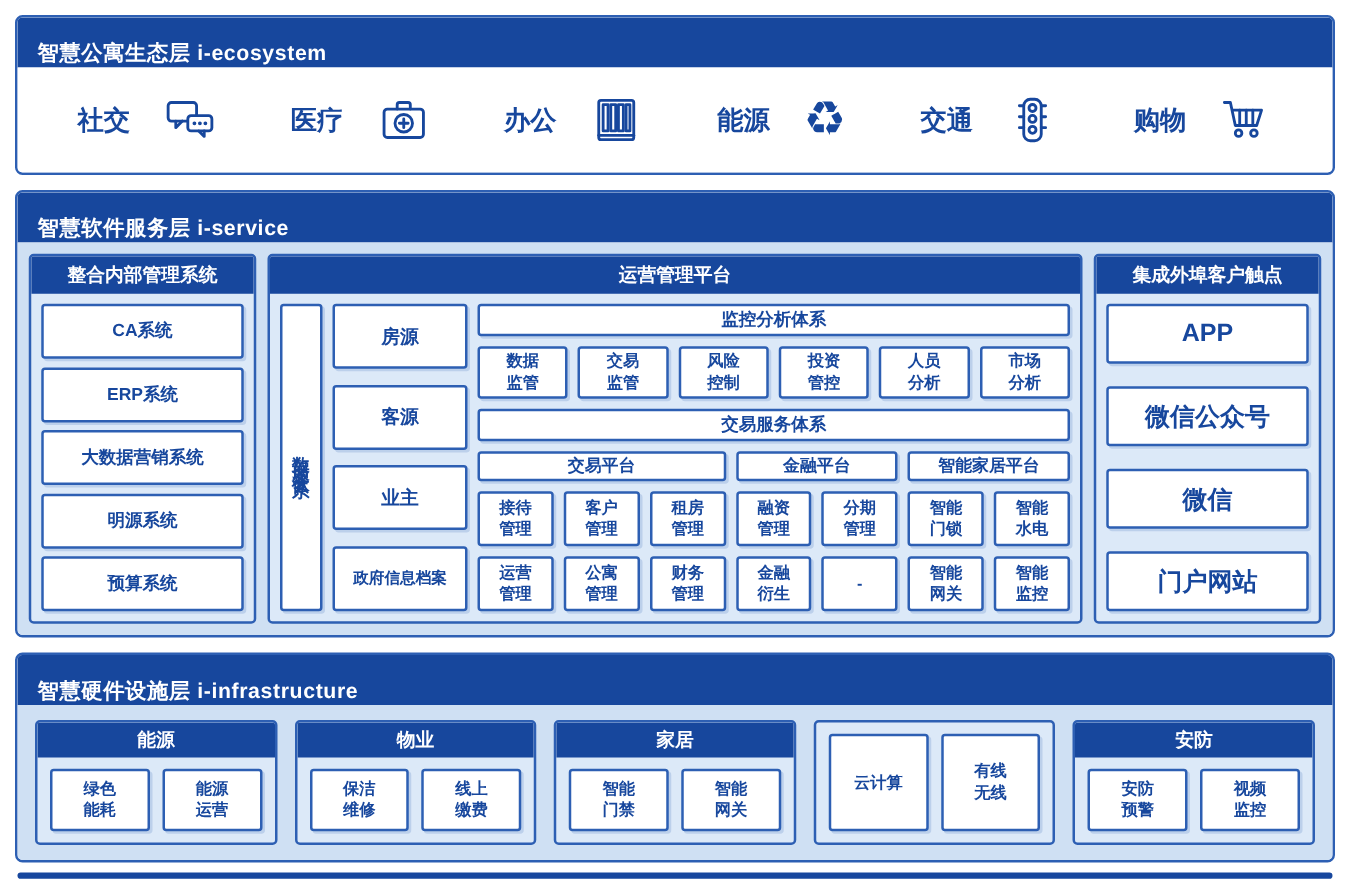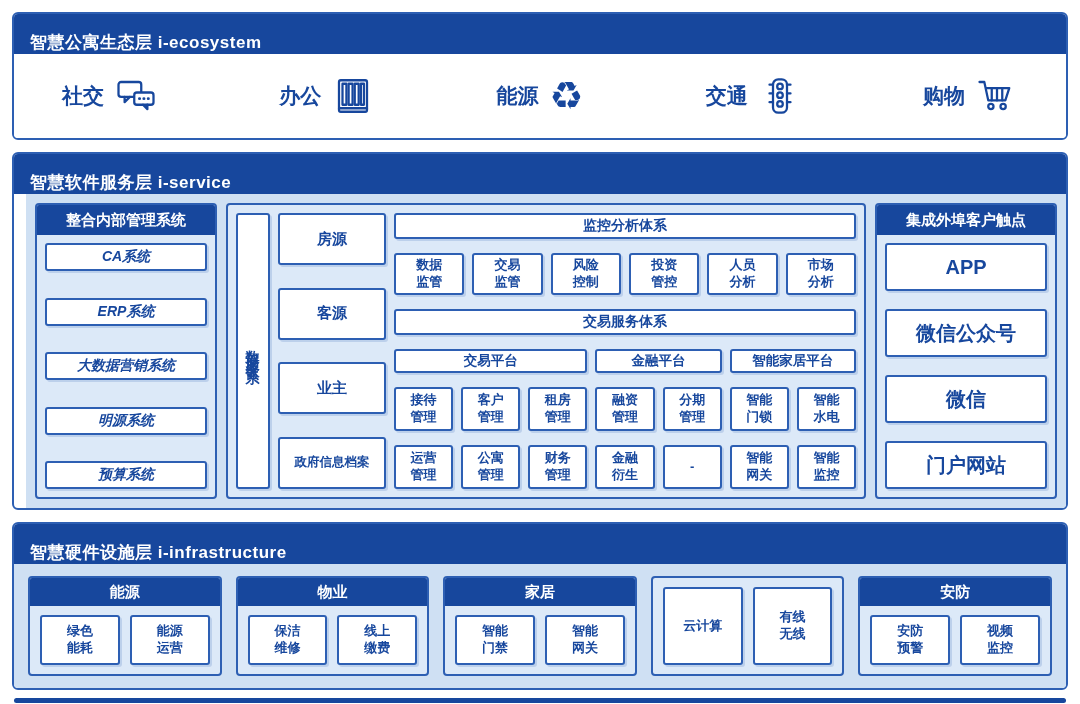--- a/index.html
+++ b/index.html
@@ -16,42 +16,42 @@
   .sec-header {
     background: #17479d; color: #fff; font-weight: bold; font-size: 17px;
     letter-spacing: .5px; display: flex; align-items: flex-end; padding: 0 16px; height: 40px;
   }
   .sec1 { height: 128px; margin-bottom: 12px; }
   .sec2 { height: 358px; margin-bottom: 12px; }
   .sec3 { height: 168px; }
 
   
   .sec1-content { height: 84px; display: flex; align-items: center; justify-content: space-between; padding: 0 48px; background: #fff; }
-  .eco-item { display: flex; align-items: center; gap: 11px; }
+  .eco-item { display: flex; align-items: center; gap: 27px; }
   .eco-label { font-size: 21px; font-weight: bold; color: #17479d; }
   .eco-icon svg { width: 42px; height: 42px; display: block; fill: none; stroke: #17479d; stroke-width: 2.6; stroke-linecap: round; stroke-linejoin: round; }
   .eco-icon.glyph { font-size: 38px; color: #17479d; line-height: 42px; }
 
   
-  .sec2-content { height: 314px; background: #cfe0f3; padding: 9px; display: flex; gap: 9px; margin-left: 12px; }
+  .sec2-content { height: 314px; background: #cfe0f3; padding: 9px; display: flex; gap: 9px; }
   .panel { border: 2px solid #2d5fb3; border-radius: 4px; background: #dce9f8; display: flex; flex-direction: column; overflow: hidden; }
   .panel-header { background: #17479d; color: #fff; font-weight: bold; font-size: 15px; height: 30px; display: flex; align-items: center; justify-content: center; flex: none; }
   .panel-left, .panel-right { width: 182px; }
   .panel-mid { flex: 1; }
   .panel-body { flex: 1; padding: 8px; }
   .col-between { display: flex; flex-direction: column; justify-content: space-between; }
 
   .wbox {
     background: #fff; border: 2px solid #2d5fb3; border-radius: 3px;
     color: #17479d; font-weight: bold;
     display: flex; align-items: center; justify-content: center;
     text-align: center; white-space: pre-line;
     box-shadow: 2px 2px 0 rgba(45,95,179,0.18);
   }
-  .panel-left .wbox { height: 28px; font-size: 14px; font-style: italic; }
+  .panel-left .wbox { height: 44px; font-size: 14px; }
   .panel-right .wbox { height: 48px; font-size: 20px; }
 
   .mid-body { display: flex; gap: 8px; }
   .vertical-box { width: 34px; writing-mode: vertical-lr; text-orientation: upright; font-size: 14px; letter-spacing: 4px; padding: 6px 0; }
   .mid-leftcol { width: 108px; display: flex; flex-direction: column; justify-content: space-between; }
   .mid-leftcol .wbox { height: 52px; font-size: 15px; }
   .mid-leftcol .wbox.small { font-size: 12.5px; }
   .mid-grid { flex: 1; display: flex; flex-direction: column; justify-content: space-between; }
   .bar-title { height: 26px; font-size: 14px; }
   .grid6 { display: grid; grid-template-columns: repeat(6, 1fr); gap: 8px; }
@@ -88,20 +88,31 @@
           <svg viewBox="0 0 48 48">
             <rect x="4" y="8" width="26" height="17" rx="3"></rect>
             <path d="M11 25 v6 l6 -6"></path>
             <rect x="22" y="20" width="22" height="14" rx="3" fill="#fff"></rect>
             <path d="M37 34 v5 l-5 -5"></path>
             <path d="M28 27 h.1 M33 27 h.1 M38 27 h.1" stroke-width="3.4"></path>
           </svg>
         </span>
       </div>
 
+      <div class="eco-item">
+        <span class="eco-label">医疗</span>
+        <span class="eco-icon">
+          <svg viewBox="0 0 48 48">
+            <path d="M18 14 v-4 a2 2 0 0 1 2 -2 h8 a2 2 0 0 1 2 2 v4"></path>
+            <rect x="6" y="14" width="36" height="26" rx="3"></rect>
+            <circle cx="24" cy="27" r="8"></circle>
+            <path d="M24 23 v8 M20 27 h8"></path>
+          </svg>
+        </span>
+      </div>
 
       <div class="eco-item">
         <span class="eco-label">办公</span>
         <span class="eco-icon">
           <svg viewBox="0 0 48 48">
             <rect x="8" y="6" width="32" height="36" rx="2"></rect>
             <rect x="12" y="10" width="4.5" height="24"></rect>
             <rect x="19" y="10" width="4.5" height="24"></rect>
             <rect x="26" y="10" width="4.5" height="24"></rect>
             <rect x="33" y="10" width="3.5" height="24"></rect>
@@ -154,20 +165,21 @@
         <div class="panel-body col-between">
           <div class="wbox">CA系统</div>
           <div class="wbox">ERP系统</div>
           <div class="wbox">大数据营销系统</div>
           <div class="wbox">明源系统</div>
           <div class="wbox">预算系统</div>
         </div>
       </div>
 
       <div class="panel panel-mid">
+        <div class="panel-header">运营管理平台</div>
         <div class="panel-body mid-body">
 
           <div class="wbox vertical-box">数据服务体系</div>
 
           <div class="mid-leftcol">
             <div class="wbox">房源</div>
             <div class="wbox">客源</div>
             <div class="wbox">业主</div>
             <div class="wbox small">政府信息档案</div>
           </div>

